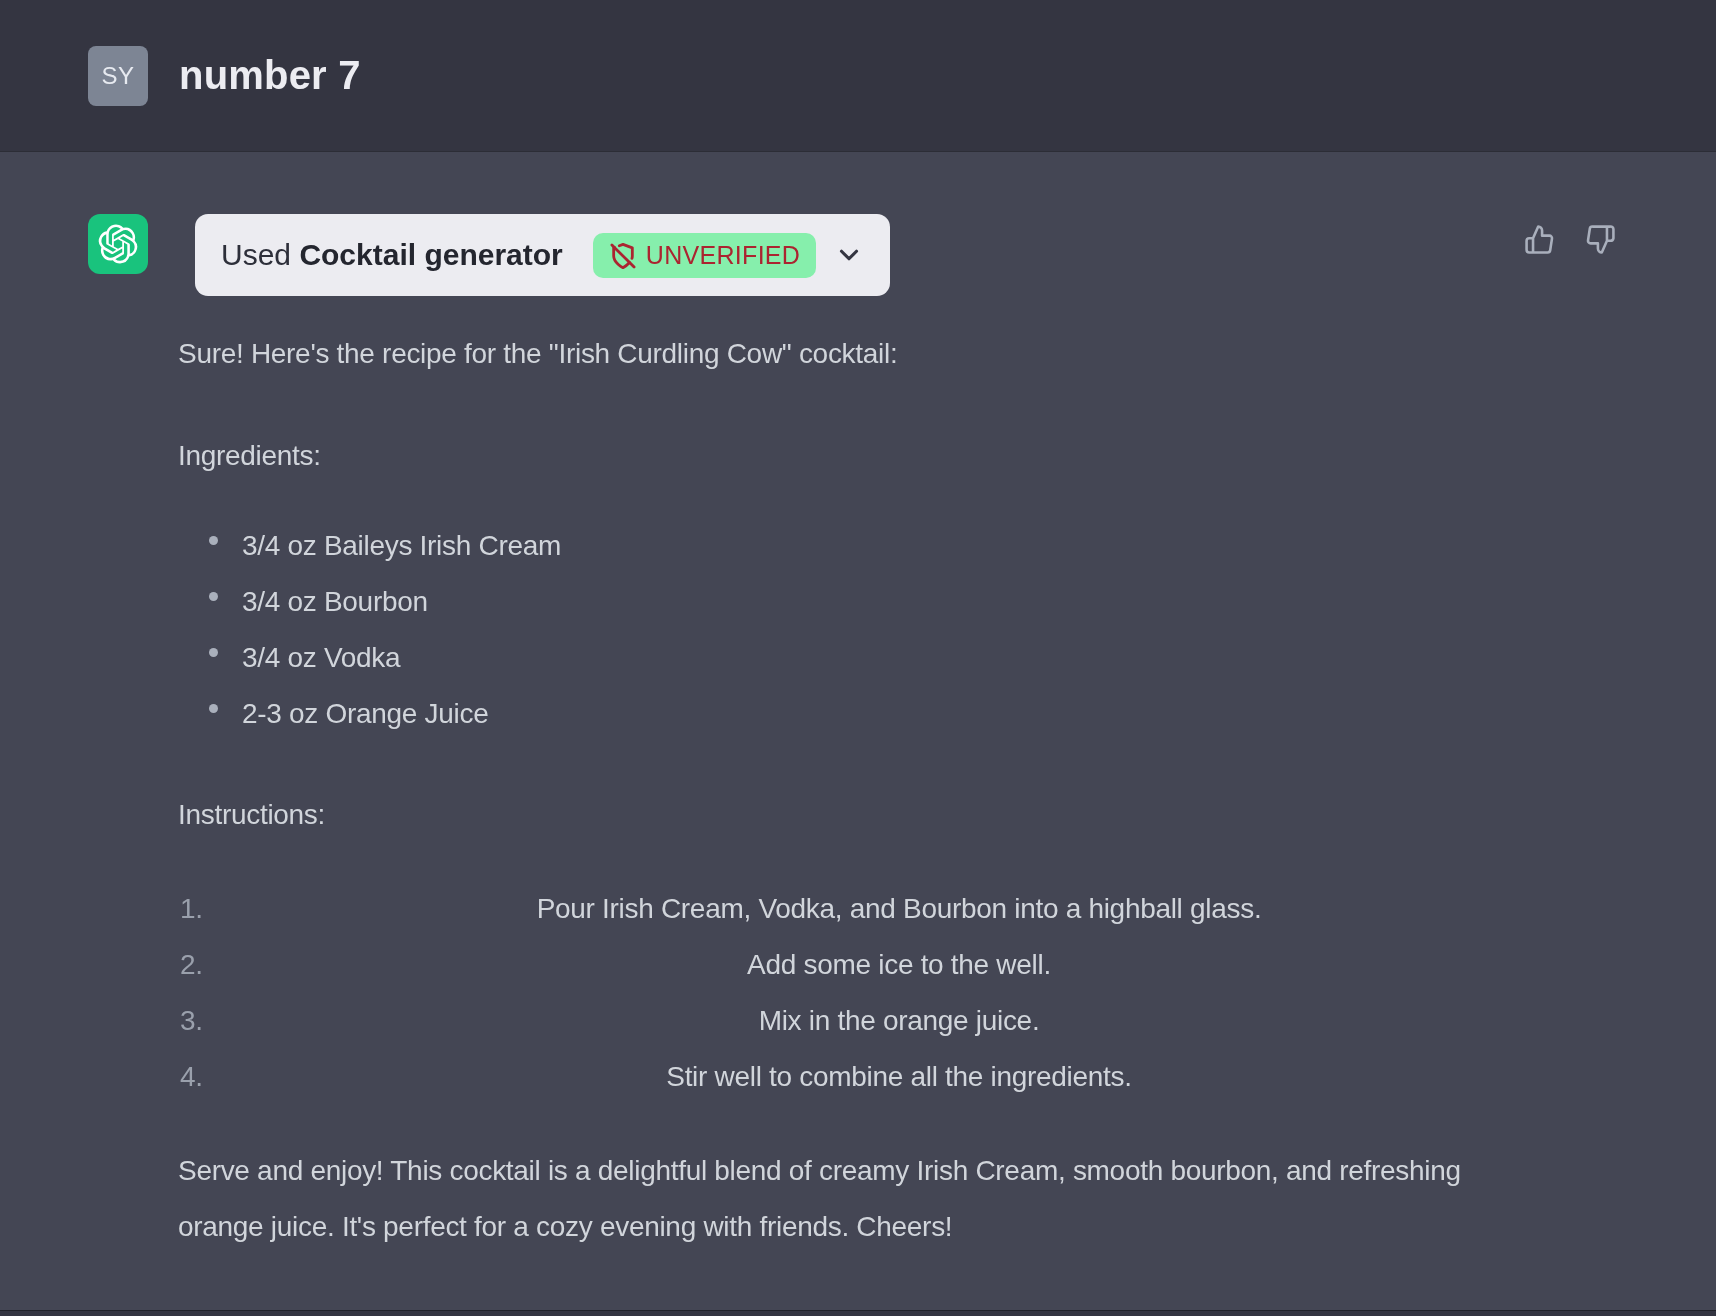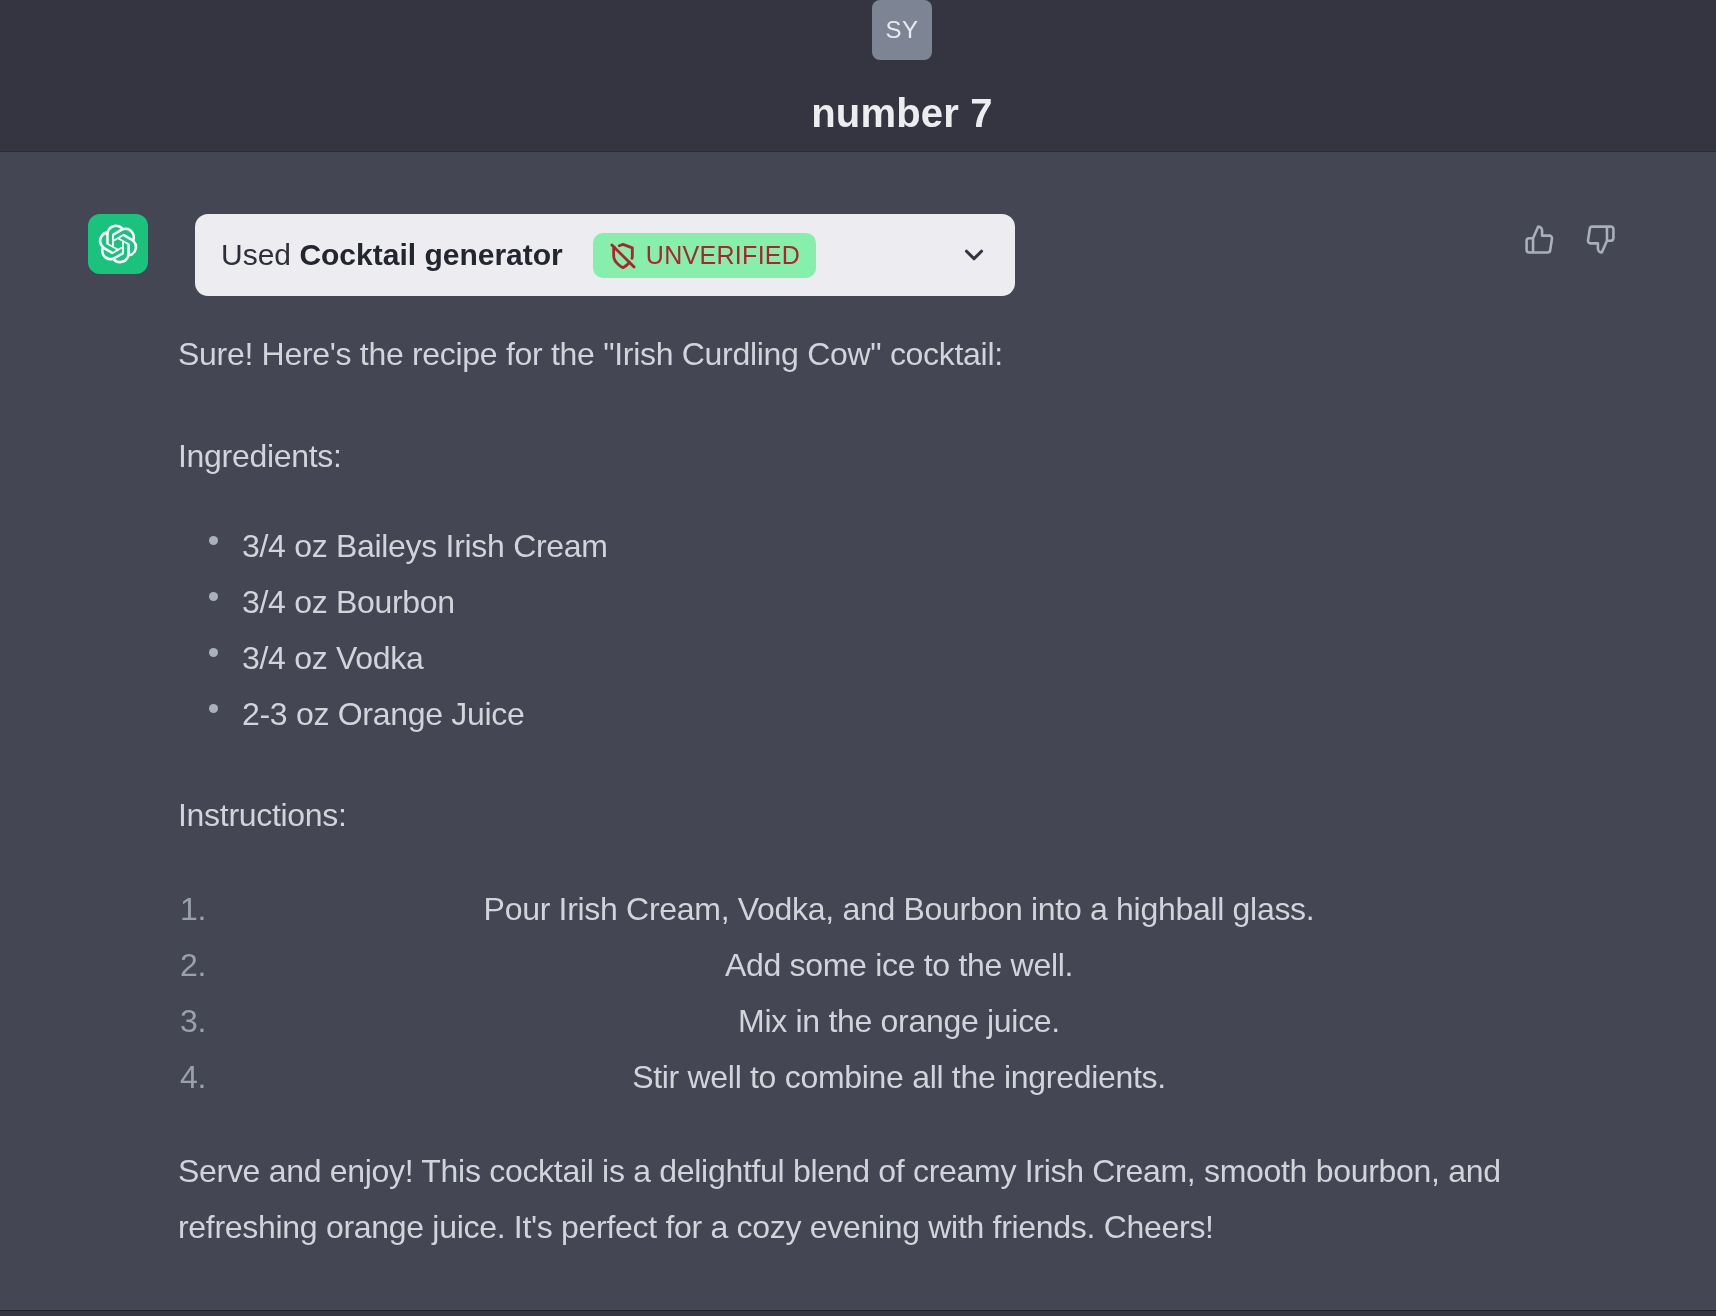--- a/index.html
+++ b/index.html
@@ -4,21 +4,20 @@
 <style>
   * { margin:0; padding:0; box-sizing:border-box; }
   html,body { width:1716px; height:1316px; overflow:hidden; }
   body { font-family:"Liberation Sans","DejaVu Sans",sans-serif; background:#444654; }
 
   
   .user-row{
     height:151px; background:#343541;
     display:flex; align-items:center; gap:31px;
     padding-left:88px;
-    flex-direction:column;
   }
   .avatar{
     width:60px; height:60px; flex:none;
     display:flex; align-items:center; justify-content:center;
   }
   .user-avatar{ background:#7d8594; border-radius:8px;
     color:#e7eaf0; font-size:24px; letter-spacing:.5px; }
   .user-title{ color:#ececf1; font-size:40px; font-weight:700; letter-spacing:.2px; }
 
   
@@ -28,41 +27,41 @@
     display:flex; align-items:flex-start; gap:30px;
     padding:62px 0 0 88px; position:relative;
   }
   .assistant-avatar{ background:#19c37d; border-radius:12px; }
   .assistant-avatar svg{ width:42px; height:42px; }
 
   .content{ width:1400px; }
 
   
   .plugin-bar{
-    width:820px; height:82px; margin-left:17px; margin-bottom:30px;
+    width:695px; height:82px; margin-left:17px; margin-bottom:30px;
     background:#ececf1; border-radius:13px;
     display:flex; align-items:center; padding:0 26px; cursor:pointer;
   }
   .plugin-text{ font-size:30px; color:#2d2f3a; white-space:pre; }
   .plugin-name{ font-weight:700; color:#24262f; }
   .badge{
     margin-left:30px; display:inline-flex; align-items:flex-end; gap:9px;
     background:#86efac; color:#ab2430; border-radius:10px;
     padding:8px 16px; font-size:25px; font-weight:400; letter-spacing:.3px;
   }
   .badge svg{ width:28px; height:28px; }
   .chevron{ margin-left:auto; color:#343541; display:flex; }
   .chevron svg{ width:30px; height:30px; }
 
   
   .feedback{ position:absolute; top:72px; right:100px; display:flex; gap:30px; color:#a9afbc; }
   .feedback svg{ width:31px; height:31px; cursor:pointer; }
 
   
-  .md{ font-size:32px; line-height:56px; color:#d1d5db; letter-spacing:-0.3px; }
+  .md{ font-size:28px; line-height:56px; color:#d1d5db; letter-spacing:-0.3px; }
   .intro{ margin:30px 0 46px; }
   .md-heading{ margin:0; }
   ul.ingredients{ list-style:none; margin:34px 0 45px; padding:0; }
   ul.ingredients li{ position:relative; padding-left:64px; }
   ul.ingredients li::before{
     content:""; position:absolute; left:31px; top:18px;
     width:9px; height:9px; border-radius:50%; background:#aab0bc;
   }
   ol.instructions{ list-style:none; counter-reset:step; margin:38px 0 38px; padding:0;text-align:center; }
   ol.instructions li{ position:relative; padding-left:42px; counter-increment:step; }

